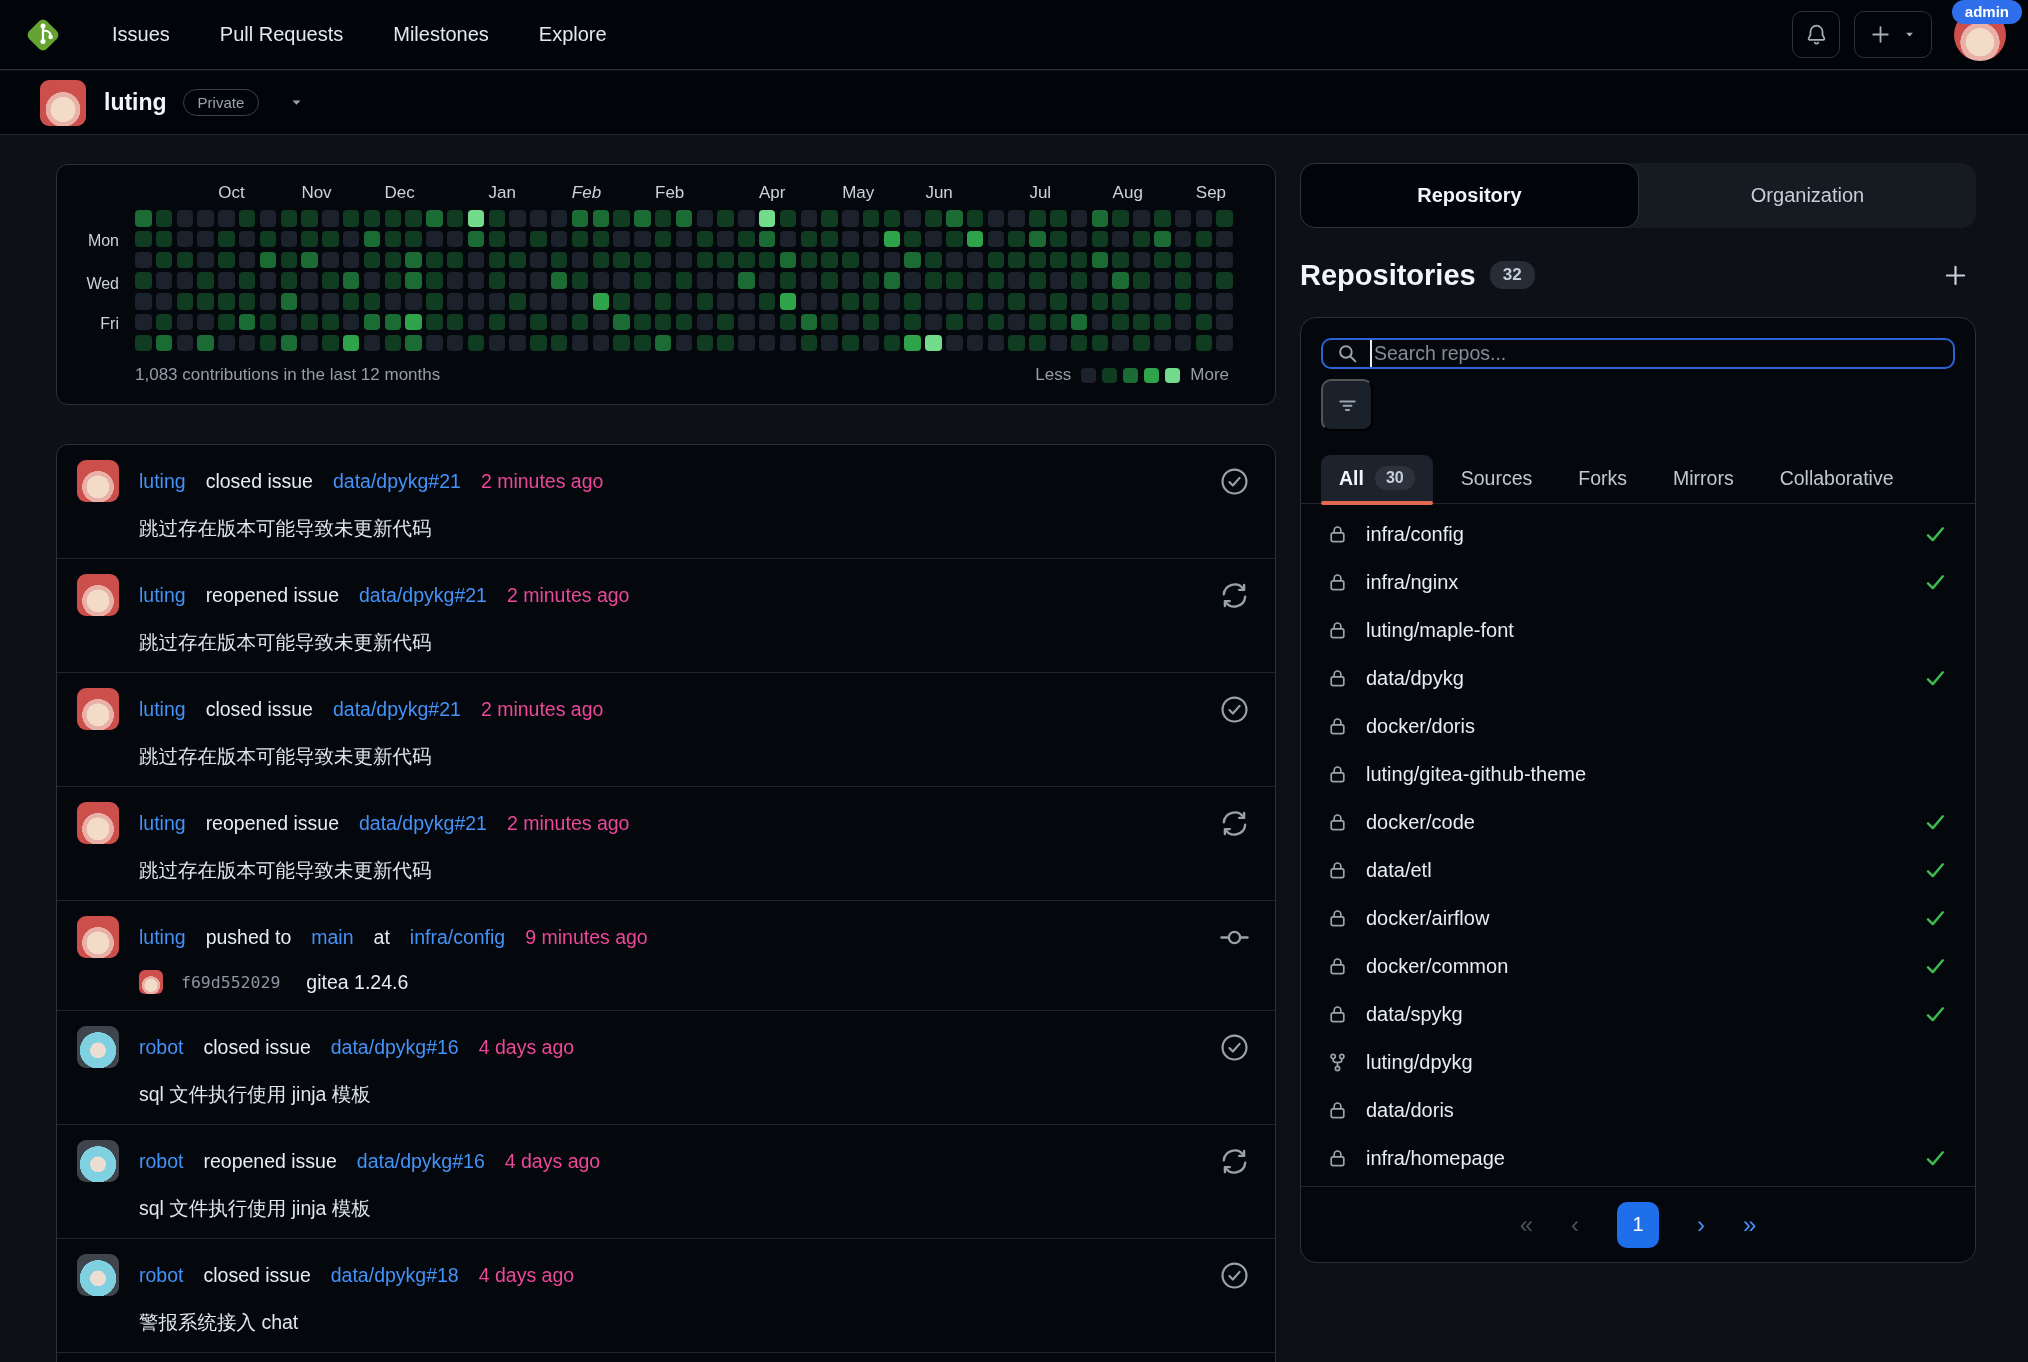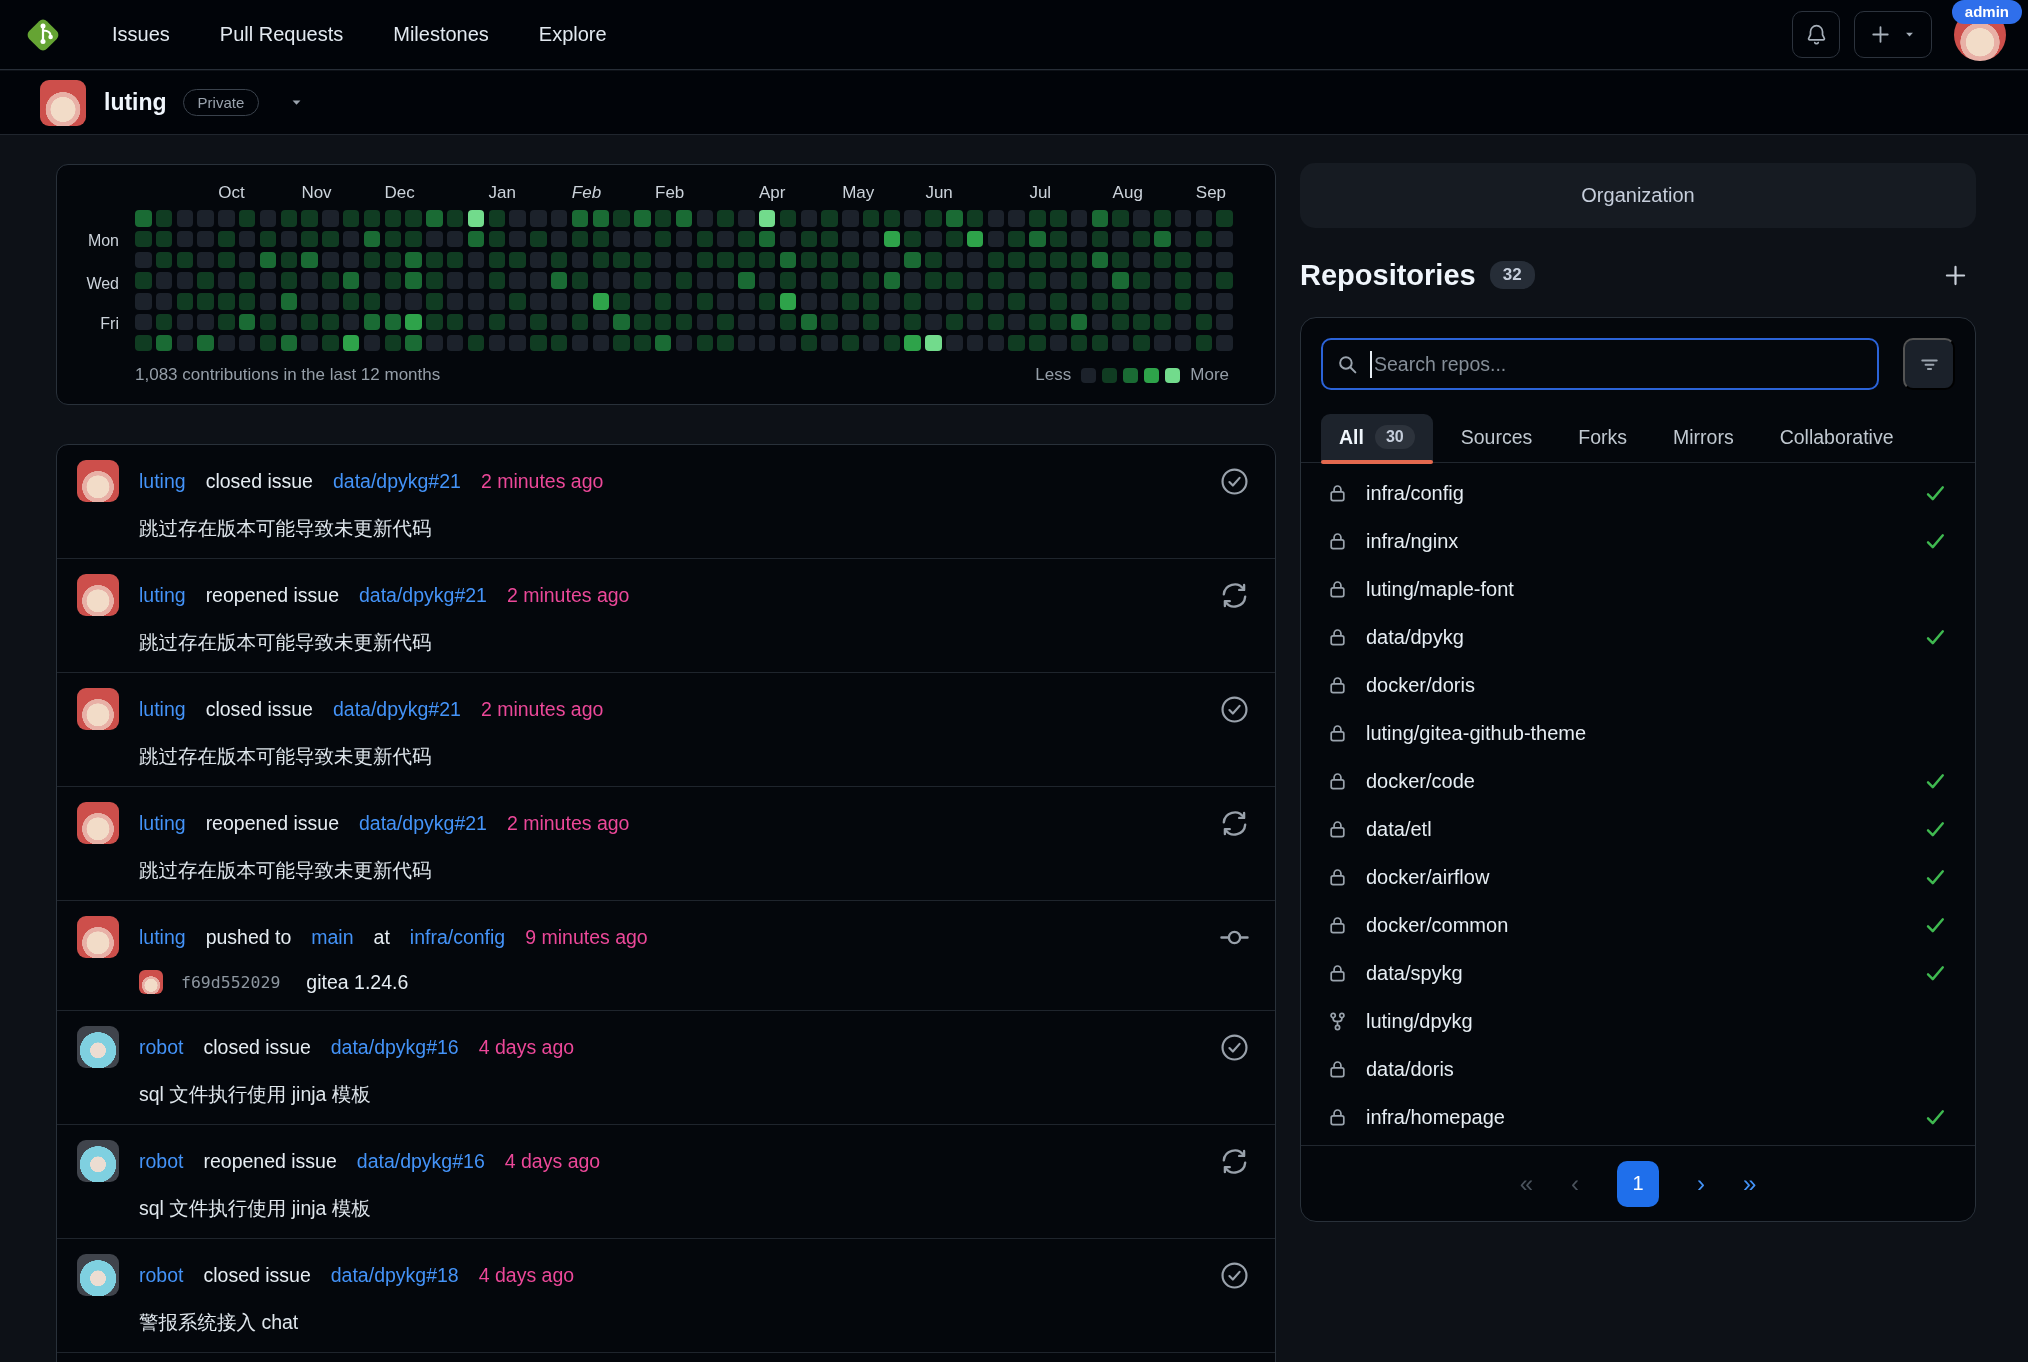--- a/index.html
+++ b/index.html
@@ -113,21 +113,21 @@
   }
   .repos-heading { margin-top:25px; display:flex; align-items:center; height:44px; }
   .repos-title { font-size:29px; font-weight:600; color:#f0f6fc; }
   .count-badge {
     margin-left:14px; background:#262d37; color:#c6cedb; font-size:17px; font-weight:600;
     padding:4px 13px; border-radius:13px;
   }
   .heading-plus { margin-left:auto; width:25px; height:25px; color:#c8cfd8; margin-right:8px; }
 
   .repo-card { margin-top:20px; border-radius:16px; overflow:hidden; }
-  .search-row { display:flex; gap:24px; padding:20px 20px 14px 20px; }
+  .search-row { display:flex; gap:10px; padding:20px 20px 14px 20px;flex-direction:column; }
   .search-box {
     flex:1; height:52px; border:2px solid #2b63d8; border-radius:10px;
     display:flex; align-items:center; padding:0 14px; background:transparent;
   }
   .search-box .ic { width:21px; height:21px; color:#9aa3ad; flex:none; }
   .search-caret { width:2px; height:27px; background:#e6edf3; margin-left:12px; flex:none; }
   .search-input {
     flex:1; background:transparent; border:none; outline:none; color:#ecf2f8;
     font-family:"Liberation Sans", sans-serif; font-size:19.5px; margin-left:2px;
   }
@@ -802,20 +802,21 @@
               <path stroke-linecap="round" stroke-linejoin="round" d="M5.2 8.3l1.9 1.9 3.7-4.2"></path>
             </svg>
           </span>
   </div>
 </div>
   </div>
 
   <div class="right-col">
 
     <div class="seg-tabs">
+      <div class="seg active">Repository</div>
       <div class="seg">Organization</div>
     </div>
 
     <div class="repos-heading">
       <span class="repos-title">Repositories</span>
       <span class="count-badge">32</span>
       <span class="heading-plus">
           <svg viewBox="0 0 16 16" fill="none" stroke="currentColor" stroke-width="1.4" stroke-linecap="round">
             <path d="M8 2.5v11M2.5 8h11"></path>
           </svg>

